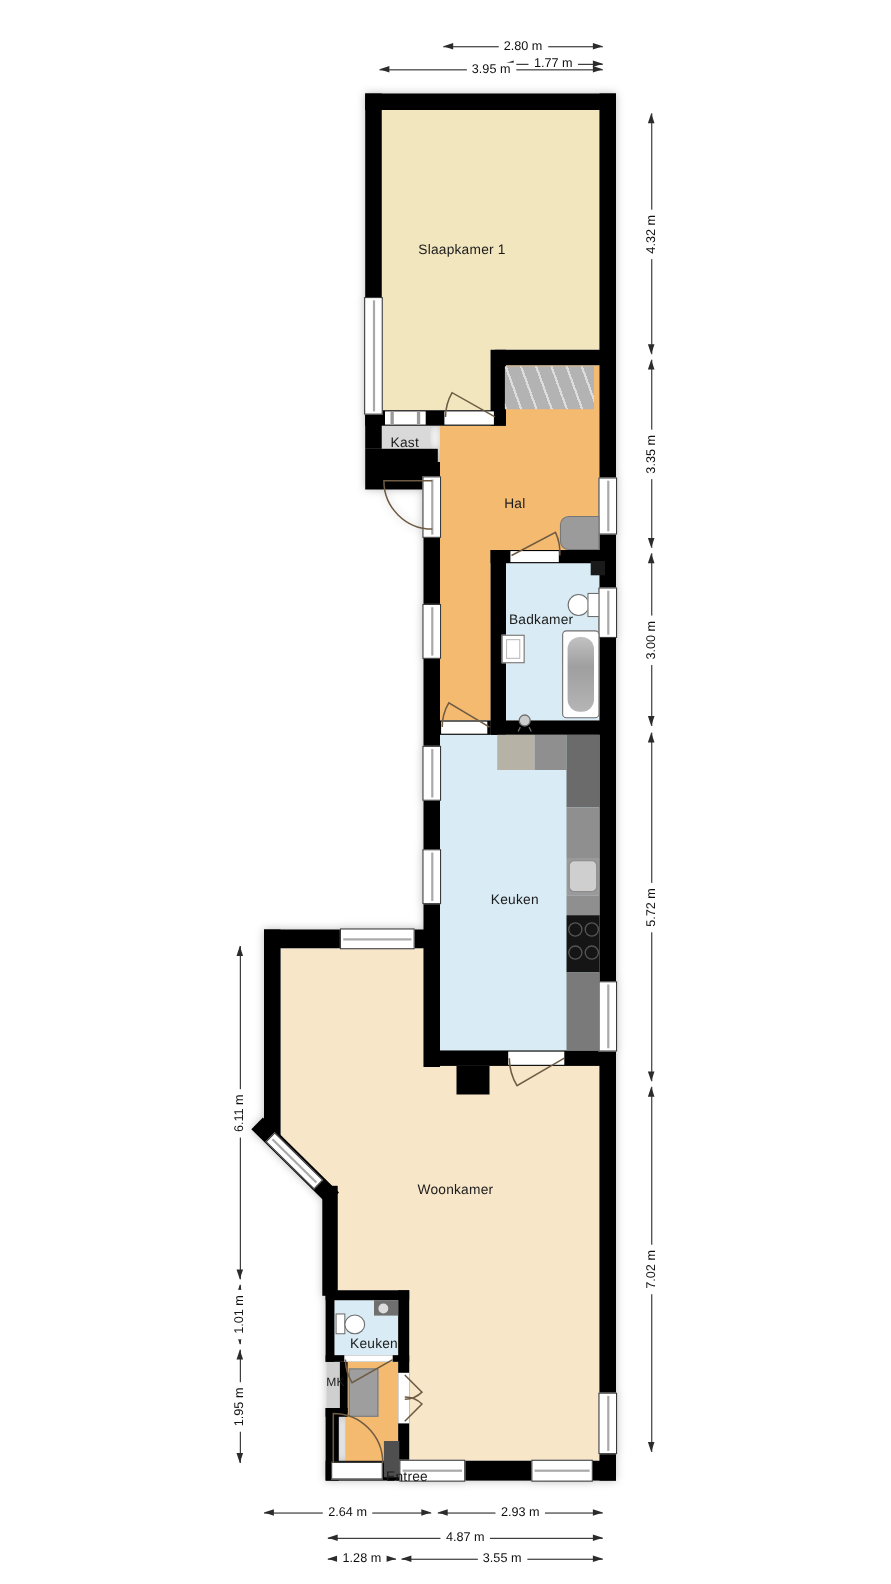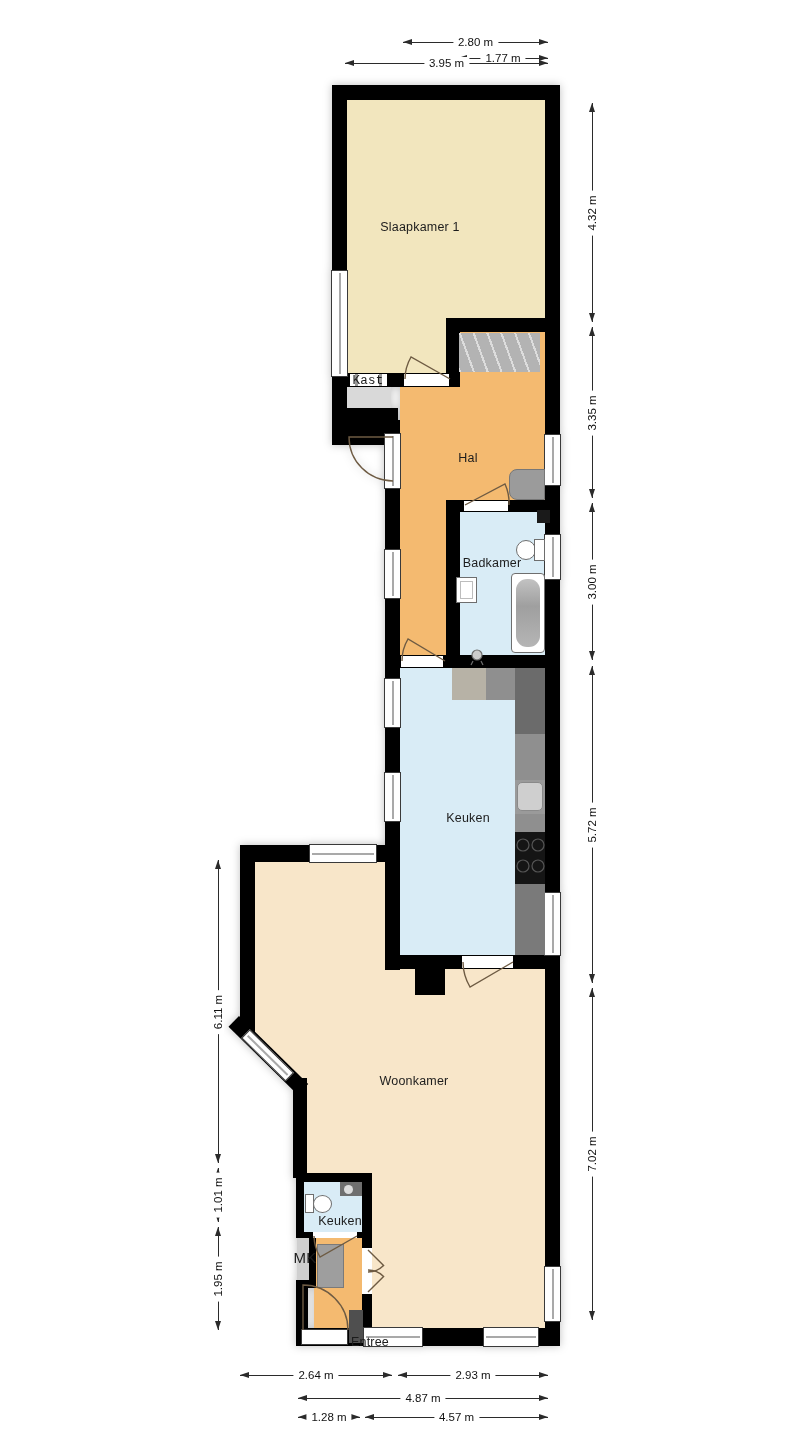--- a/index.html
+++ b/index.html
@@ -9,21 +9,21 @@
   
   #plan{position:absolute;inset:0;filter:drop-shadow(0 0 4px rgba(0,0,0,.25));}
   .room{position:absolute;}
   .wall{position:absolute;background:#000;}
   .opening{position:absolute;background:#fff;}
   .win{position:absolute;background:#fff;border:1px solid #3a3a3a;}
   .win-h::before{content:"";position:absolute;left:2px;right:2px;top:50%;margin-top:-1px;height:2px;background:#a9a9a9;}
   .win-v::before{content:"";position:absolute;top:2px;bottom:2px;left:50%;margin-left:-1px;width:2px;background:#a9a9a9;}
   
   .room-label{position:absolute;transform:translate(-50%,-50%);font-size:12.5px;color:#1c1c1c;white-space:nowrap;letter-spacing:.2px;}
-  .room-label.small{font-size:15px;}
+  .room-label.small{font-size:11px;}
   
   .dim{position:absolute;}
   .dim .line-h{position:absolute;left:0;right:0;top:50%;height:1px;background:#2b2b2b;}
   .dim .line-v{position:absolute;top:0;bottom:0;left:50%;width:1px;background:#2b2b2b;}
   .dim .lab{position:absolute;left:50%;top:50%;transform:translate(-50%,-50%);
             background:#fff;padding:0 5px;font-size:11.5px;color:#111;white-space:nowrap;}
   .dim.v .lab{transform:translate(-50%,-50%) rotate(-90deg);}
   .ar{position:absolute;width:0;height:0;}
   .dim.h .ar{top:50%;margin-top:-3.5px;border-top:3.5px solid transparent;border-bottom:3.5px solid transparent;}
   .dim.h .ar.w{left:0;border-right:9px solid #2b2b2b;}
@@ -164,21 +164,21 @@
           <circle cx="538" cy="866" r="6"></circle>
       </g>
       <g stroke="#6e6e6e" stroke-width="1.2">
         <circle cx="477" cy="655" r="5" fill="#cccccc"></circle>
         <path d="M473,661 L471,665 M481,661 L483,665"></path>
       </g>
     </svg>
   </div>
 
   <div class="room-label" style="left:420px;top:227px;">Slaapkamer 1</div>
-  <div class="room-label" style="left:368px;top:381px;font-family:Liberation Mono, monospace;">Kast</div>
+  <div class="room-label" style="left:368px;top:402px;">Kast</div>
   <div class="room-label" style="left:468px;top:458px;">Hal</div>
   <div class="room-label" style="left:492px;top:563px;">Badkamer</div>
   <div class="room-label" style="left:468px;top:818px;">Keuken</div>
   <div class="room-label" style="left:414px;top:1081px;">Woonkamer</div>
   <div class="room-label" style="left:340px;top:1221px;">Keuken</div>
   <div class="room-label small" style="left:305px;top:1257px;">MK</div>
   <div class="room-label" style="left:338px;top:1342px;margin-left:32px;">Entree</div>
 
   <div class="dim h" style="left:458px;top:14px;width:90px;height:16px;margin-top:36px;">
     <span class="line-h"></span>
@@ -270,16 +270,16 @@
   <div class="dim h" style="left:298px;top:1409px;width:62px;height:16px;text-decoration:underline;">
     <span class="line-h"></span>
       <span class="ar w"></span>
       <span class="ar e"></span>
     <span class="lab">1.28 m</span>
   </div>
   <div class="dim h" style="left:365px;top:1409px;width:183px;height:16px;">
     <span class="line-h"></span>
       <span class="ar w"></span>
       <span class="ar e"></span>
-    <span class="lab">4.57 m</span>
+    <span class="lab">3.55 m</span>
   </div>
 
 </div>
 
 </body></html>

